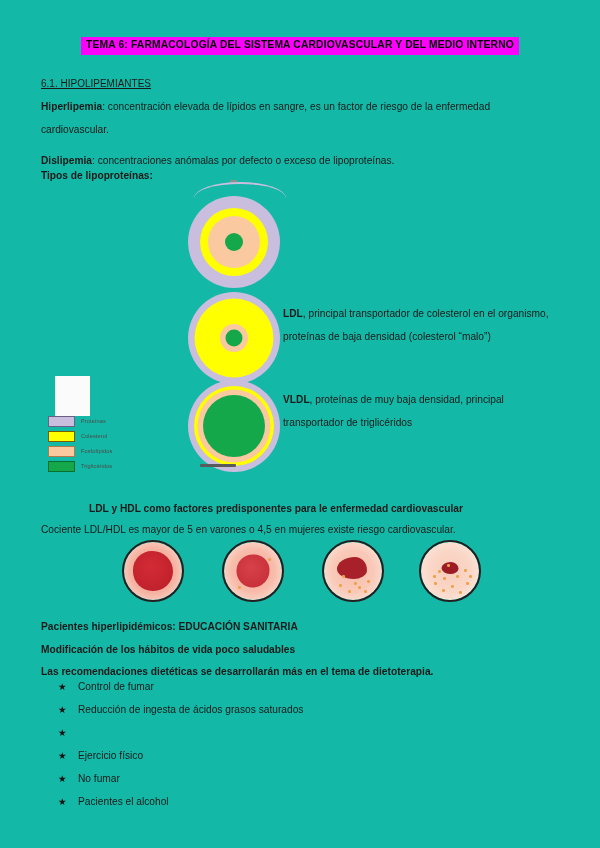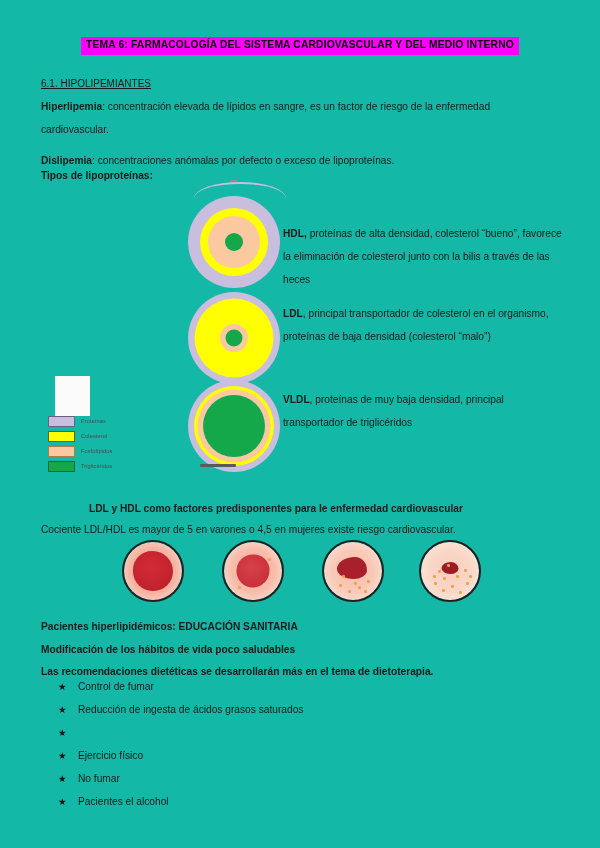--- a/index.html
+++ b/index.html
@@ -267,24 +267,20 @@
 
     <div class="lipo" id="vldl">
       <div class="ring r2"></div>
       <div class="ring r3"></div>
       <div class="ring r4"></div>
     </div>
 
     <div class="base-line"></div>
   </div>
 
-  <div class="cap" id="cap-hdl">
-    <span class="lead">HDL,</span>
-    <span>proteínas de alta densidad, colesterol “bueno”, favorece la eliminación de colesterol junto con la bilis a través de las heces</span>
-  </div>
 
   <div class="cap" id="cap-vldl">
     <span class="lead">VLDL</span><span>, proteínas de muy baja densidad, principal transportador de triglicéridos</span>
   </div>
 
   <div class="cap" id="cap-ldl">
     <span class="lead">LDL</span><span>, principal transportador de colesterol en el organismo, proteínas de baja densidad (colesterol “malo”)</span>
   </div>
 
   <div class="legend-panel"></div>

